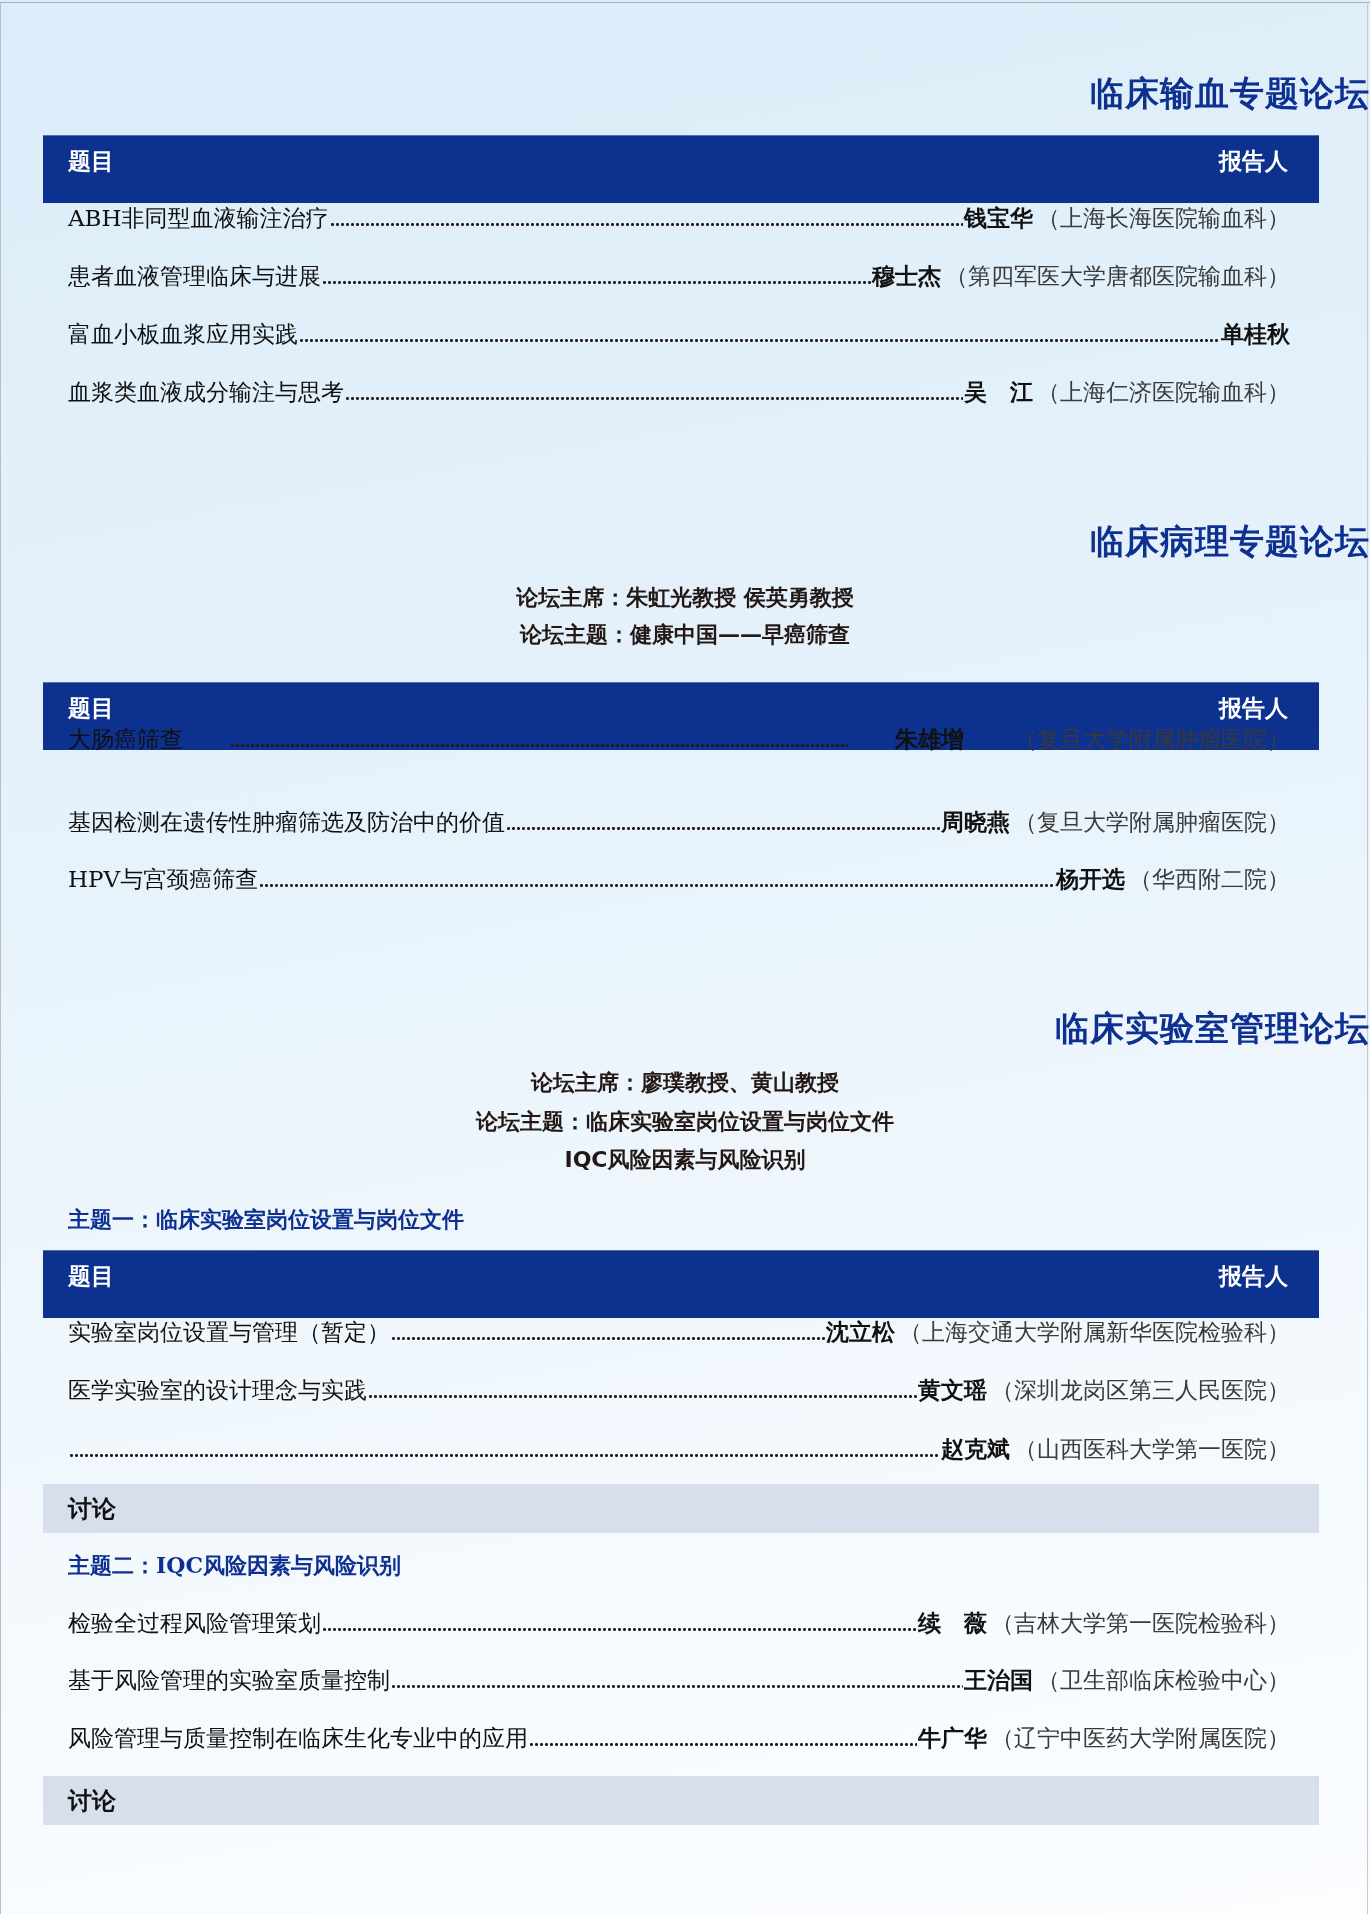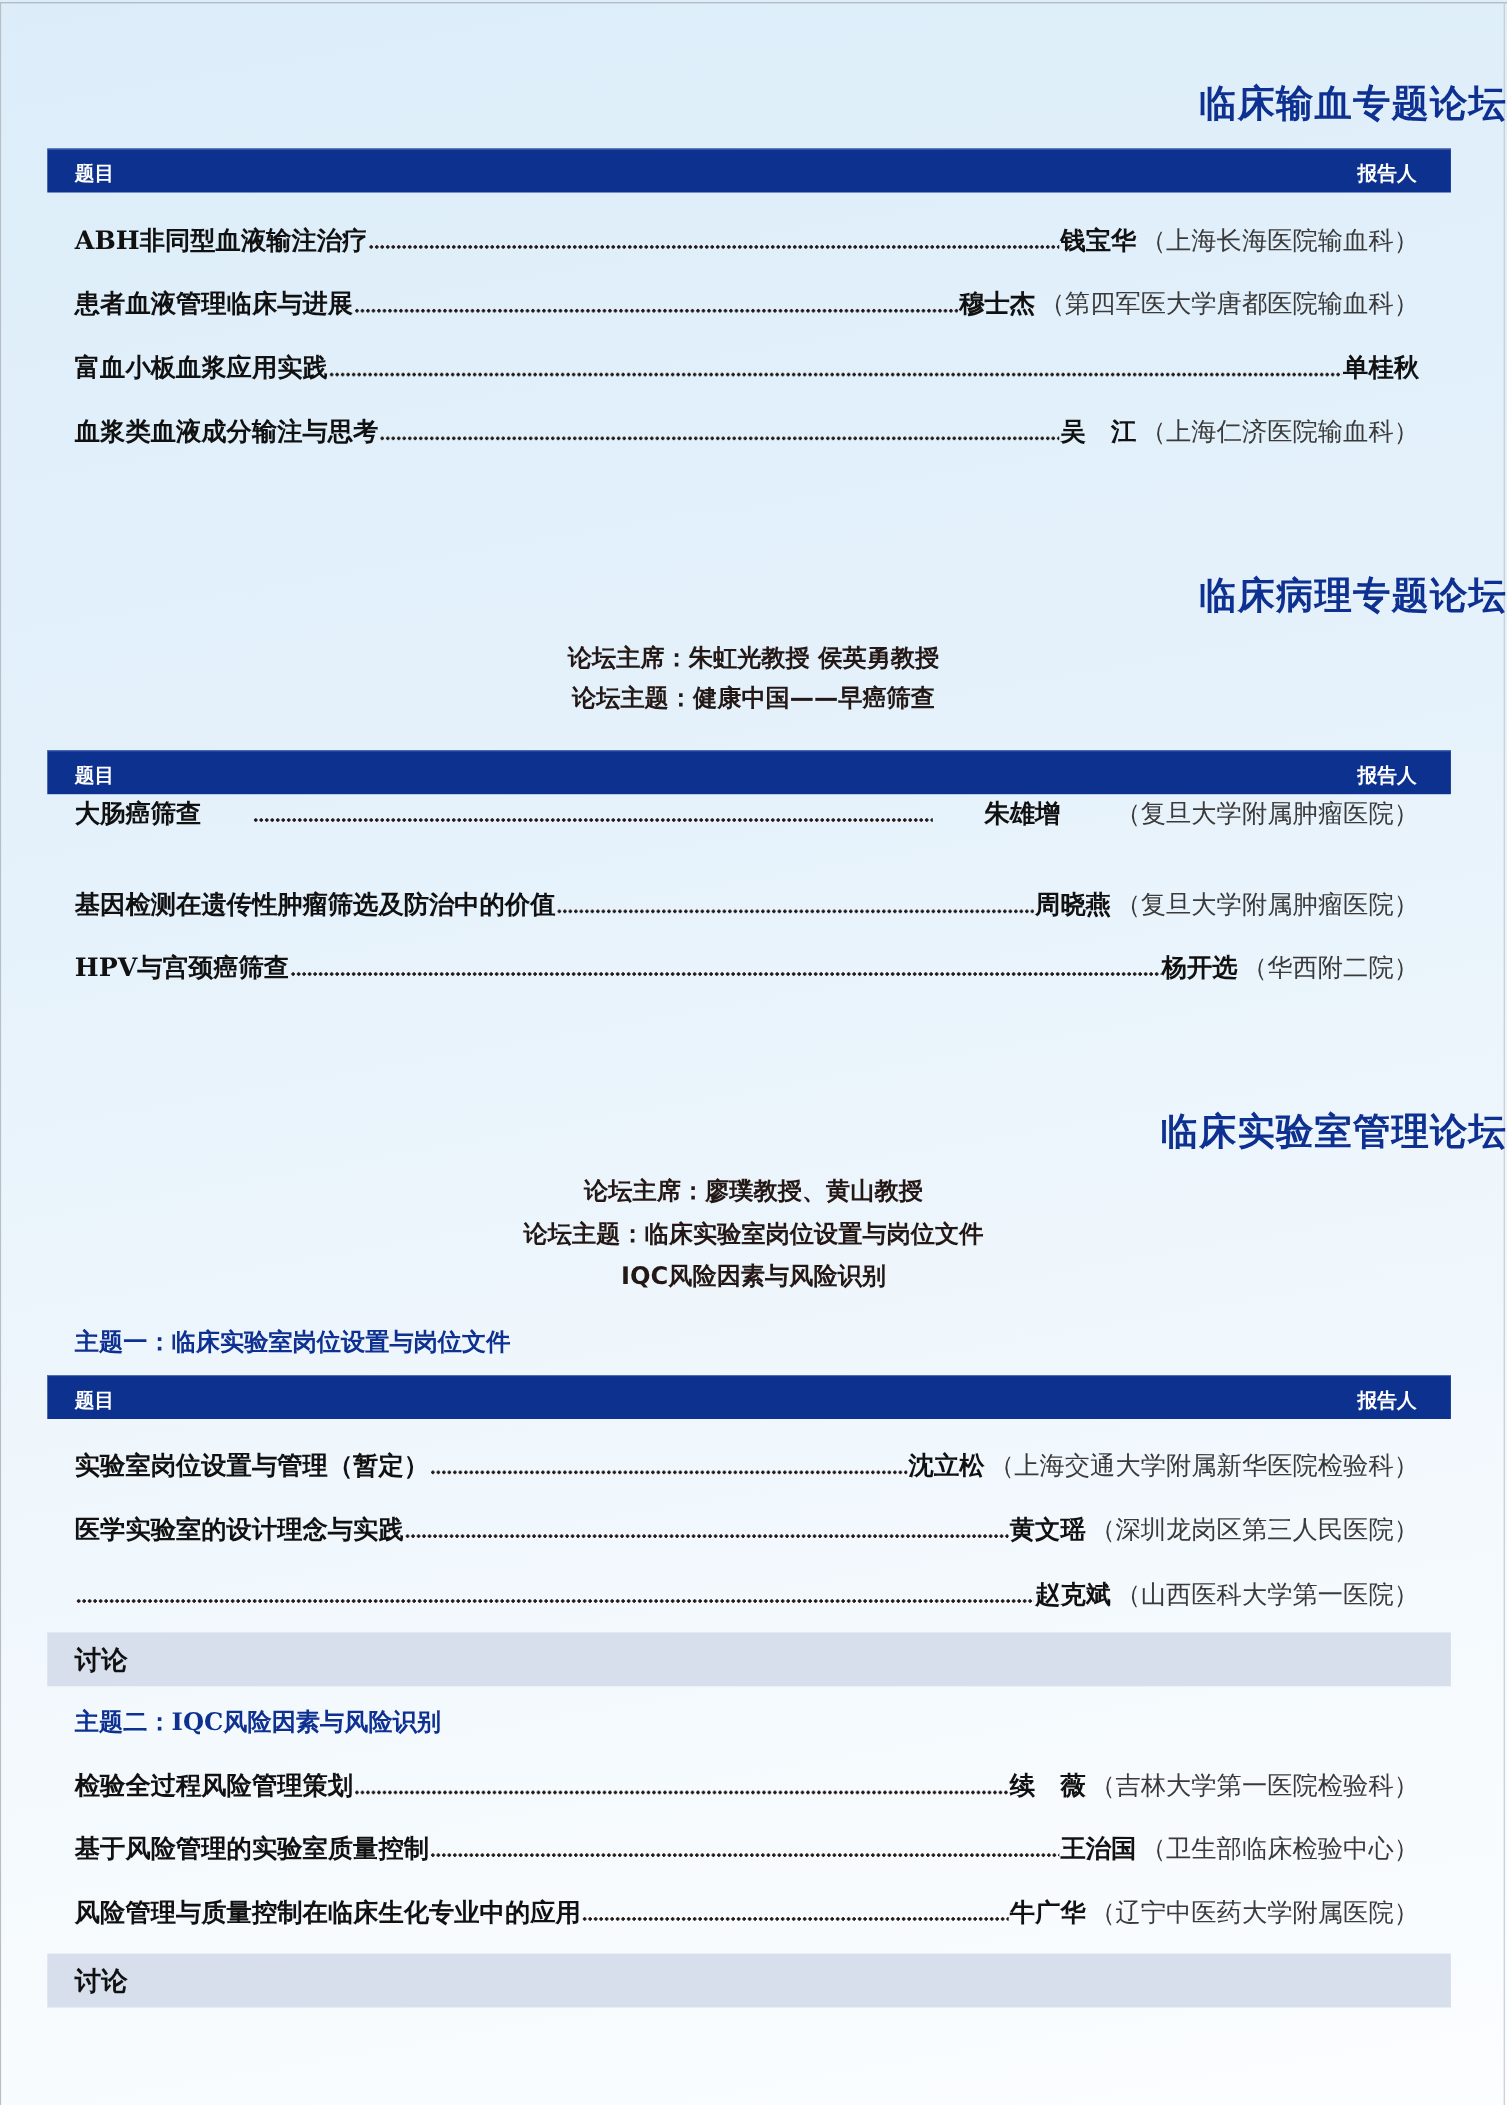--- a/index.html
+++ b/index.html
@@ -20,31 +20,31 @@
   .meta {
     position: absolute; left: 0; width: 1370px; text-align: center;
     color: #231815; font-weight: bold; font-size: 22px;
     font-family: "DejaVu Sans", "Liberation Sans", sans-serif;
   }
   .subtitle {
     position: absolute; left: 68px; color: #0e3191; font-weight: bold; font-size: 22px;
     font-family: "DejaVu Serif", "Liberation Serif", serif;
   }
   .bar {
-    position: absolute; left: 43px; width: 1276px; height: 40px;
-    background: #0c318f; color: #ffffff; font-weight: bold; font-size: 18px;
+    position: absolute; left: 43px; width: 1276px; height: 68px;
+    background: #0c318f; color: #ffffff; font-weight: bold; font-size: 23px;
     box-sizing: border-box; border-top: 1px solid #4d6fb5;
   }
   .bar .l { position: absolute; left: 25px; top: 10px; }
   .bar .r { position: absolute; right: 31px; top: 10px; }
   .row {
     position: absolute; left: 68px; width: 1222px; height: 34px;
     display: flex; align-items: flex-end; font-size: 23px; color: #111;
   }
-  .row .topic { font-weight: bold; white-space: nowrap; }
+  .row .topic { font-weight: normal; white-space: nowrap; }
   .row .dots {
     flex: 1; height: 6px; margin: 0 1px 6px 1px;
     background-image: radial-gradient(circle, #231815 1.3px, transparent 1.6px);
     background-size: 5px 5px; background-repeat: repeat-x; background-position: 0 0;
   }
   .row .speaker { font-weight: bold; white-space: pre; }
   .row .affil { color: #3a3a3a; white-space: nowrap; margin-left: 4px; }
   .disc {
     position: absolute; left: 43px; width: 1276px; height: 49px;
     background: #d7dfed; font-size: 24px; color: #111; font-weight: bold;

